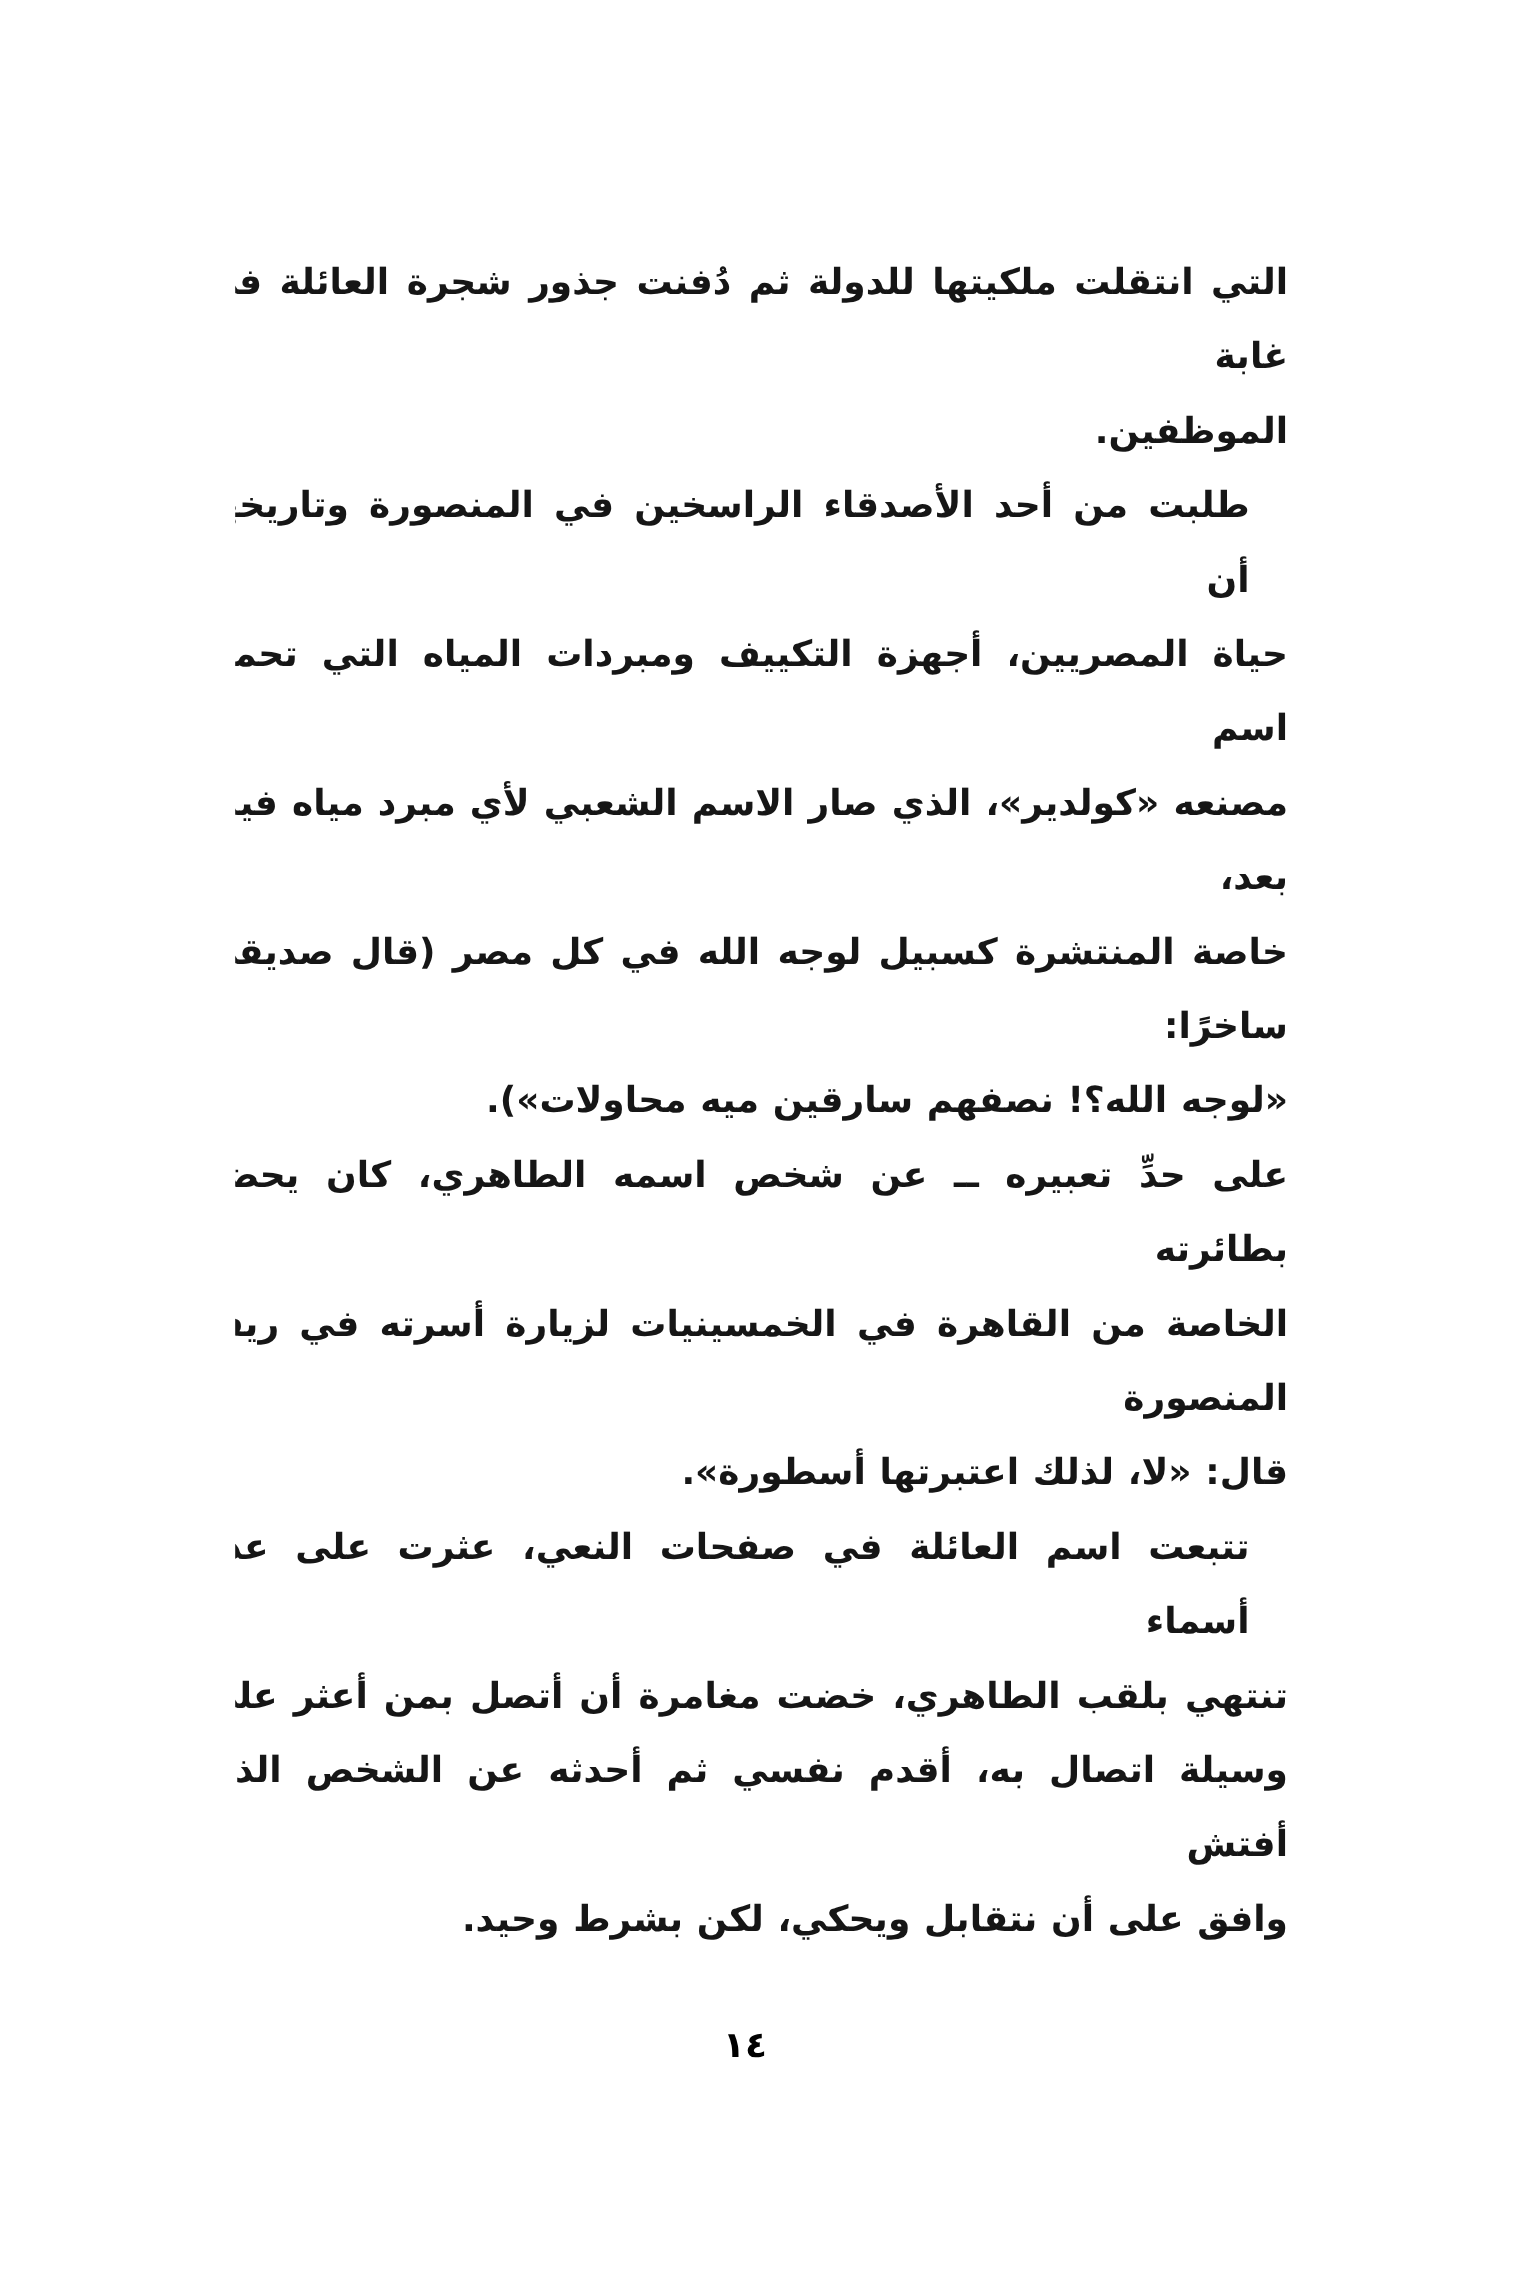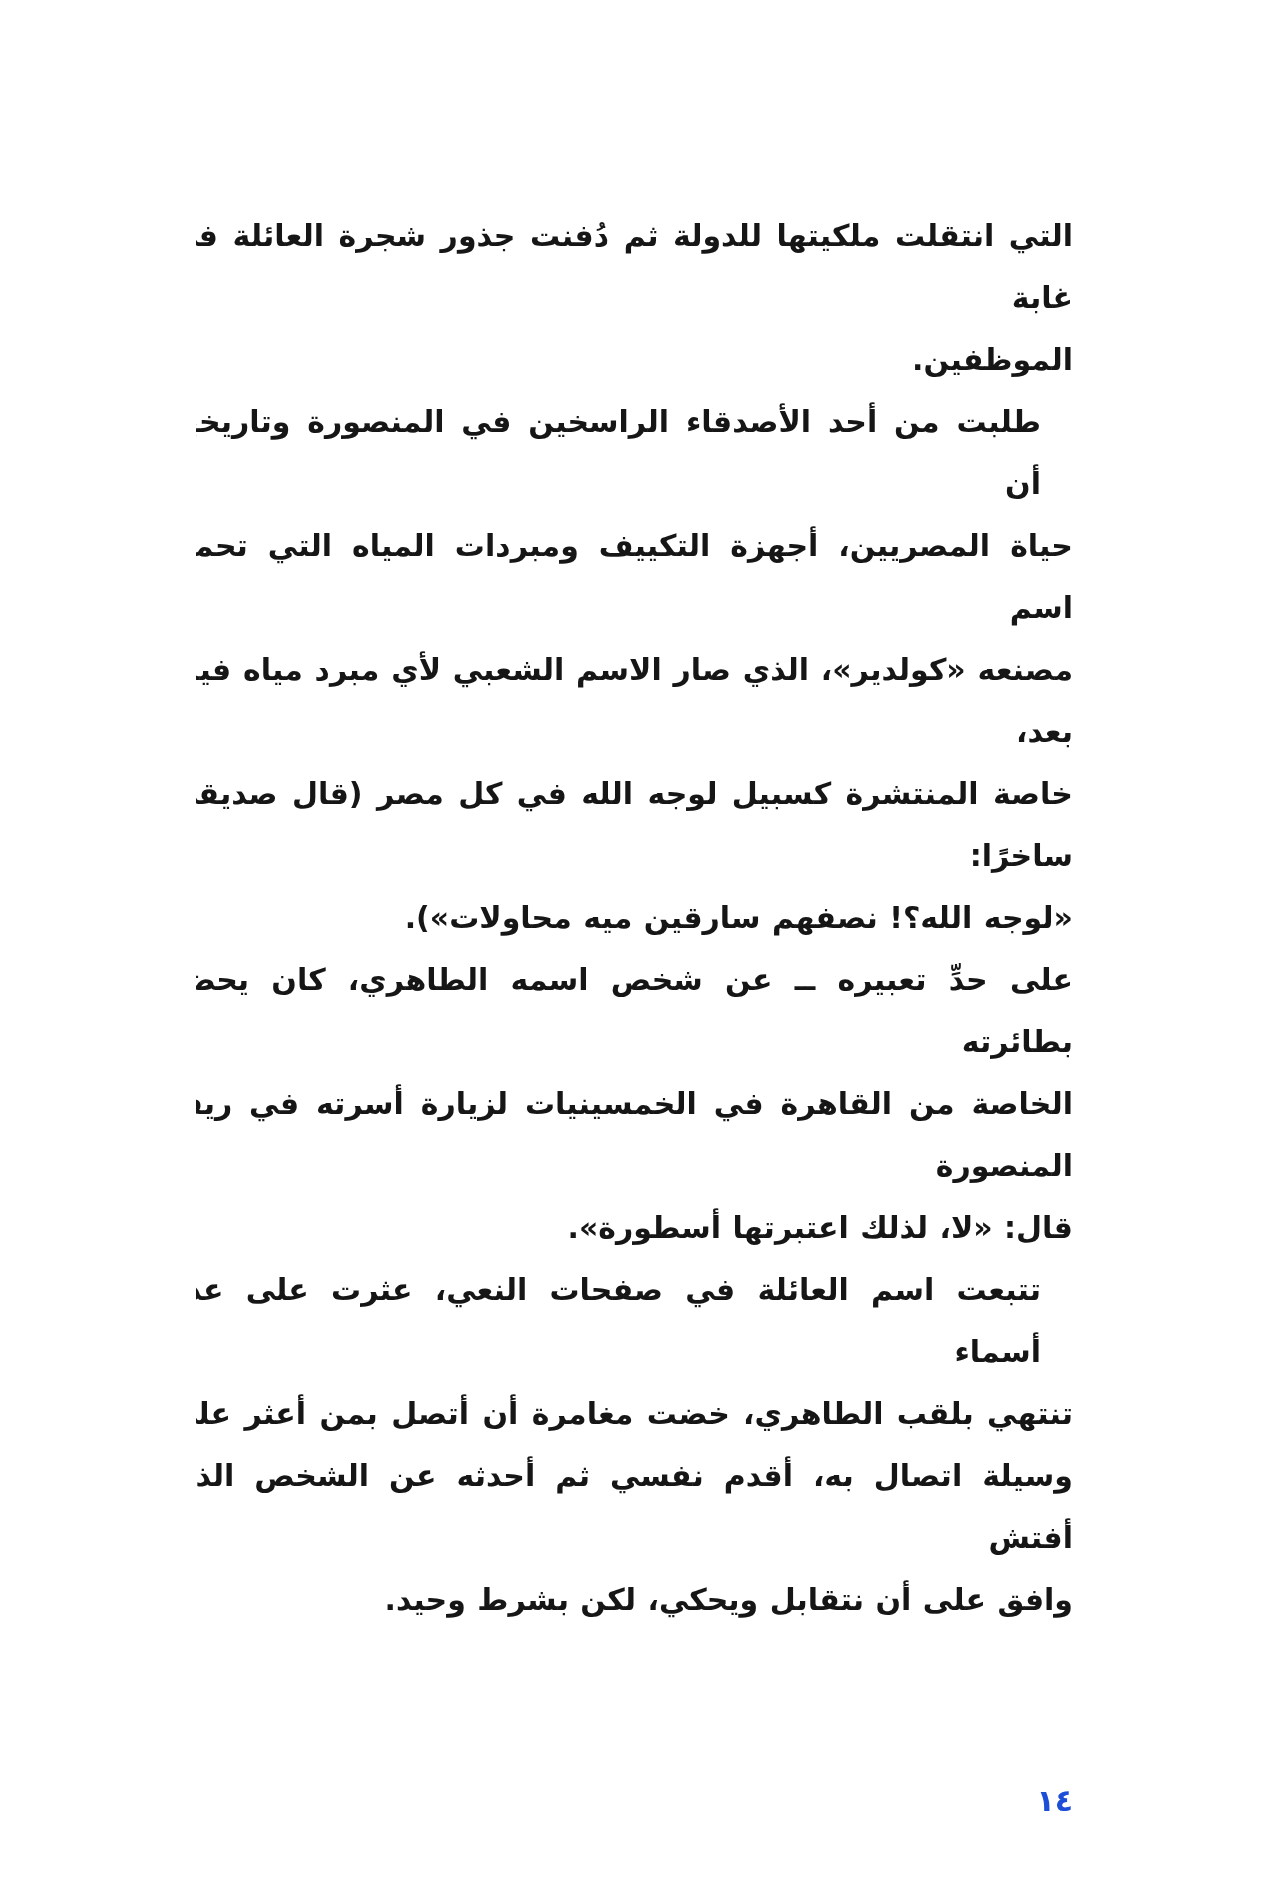--- a/index.html
+++ b/index.html
@@ -35,27 +35,27 @@
   }
   .line.para-start {
     padding-right: 32px;
   }
   .line.para-end {
     text-align-last: right;
     -moz-text-align-last: right;
   }
   .page-number {
     position: absolute;
-    top: 1780px;
+    top: 1684px;
     right: 207px;
     width: 905px;
-    text-align: right;
+    text-align: center;
     font-size: 30px;
     line-height: 42px;
-    color: #1d4ed8;
+    color: #000000;
   }
 </style>
 </head>
 <body>
 
 <div class="page" style="background: rgb(255, 255, 255); color: rgb(22, 22, 22);">
 
   <div class="text-block">
     <div class="line">التي انتقلت ملكيتها للدولة ثم دُفنت جذور شجرة العائلة في غابة</div>
     <div class="line para-end">الموظفين.</div>

